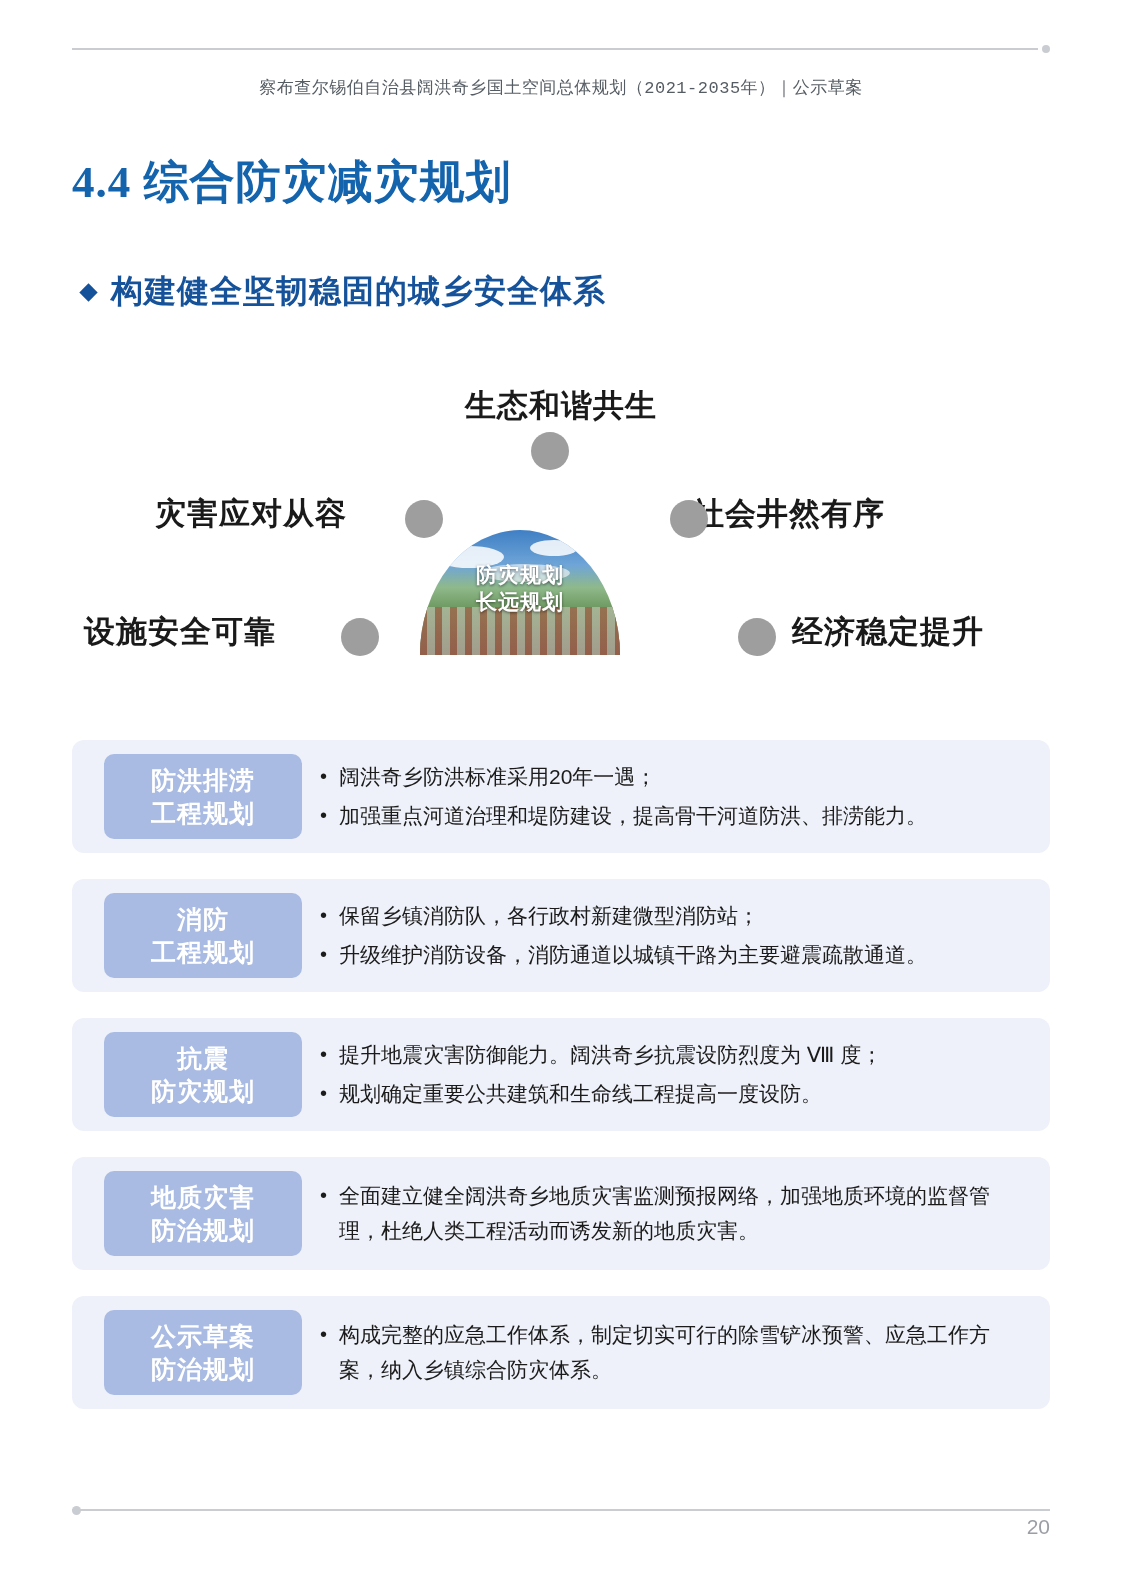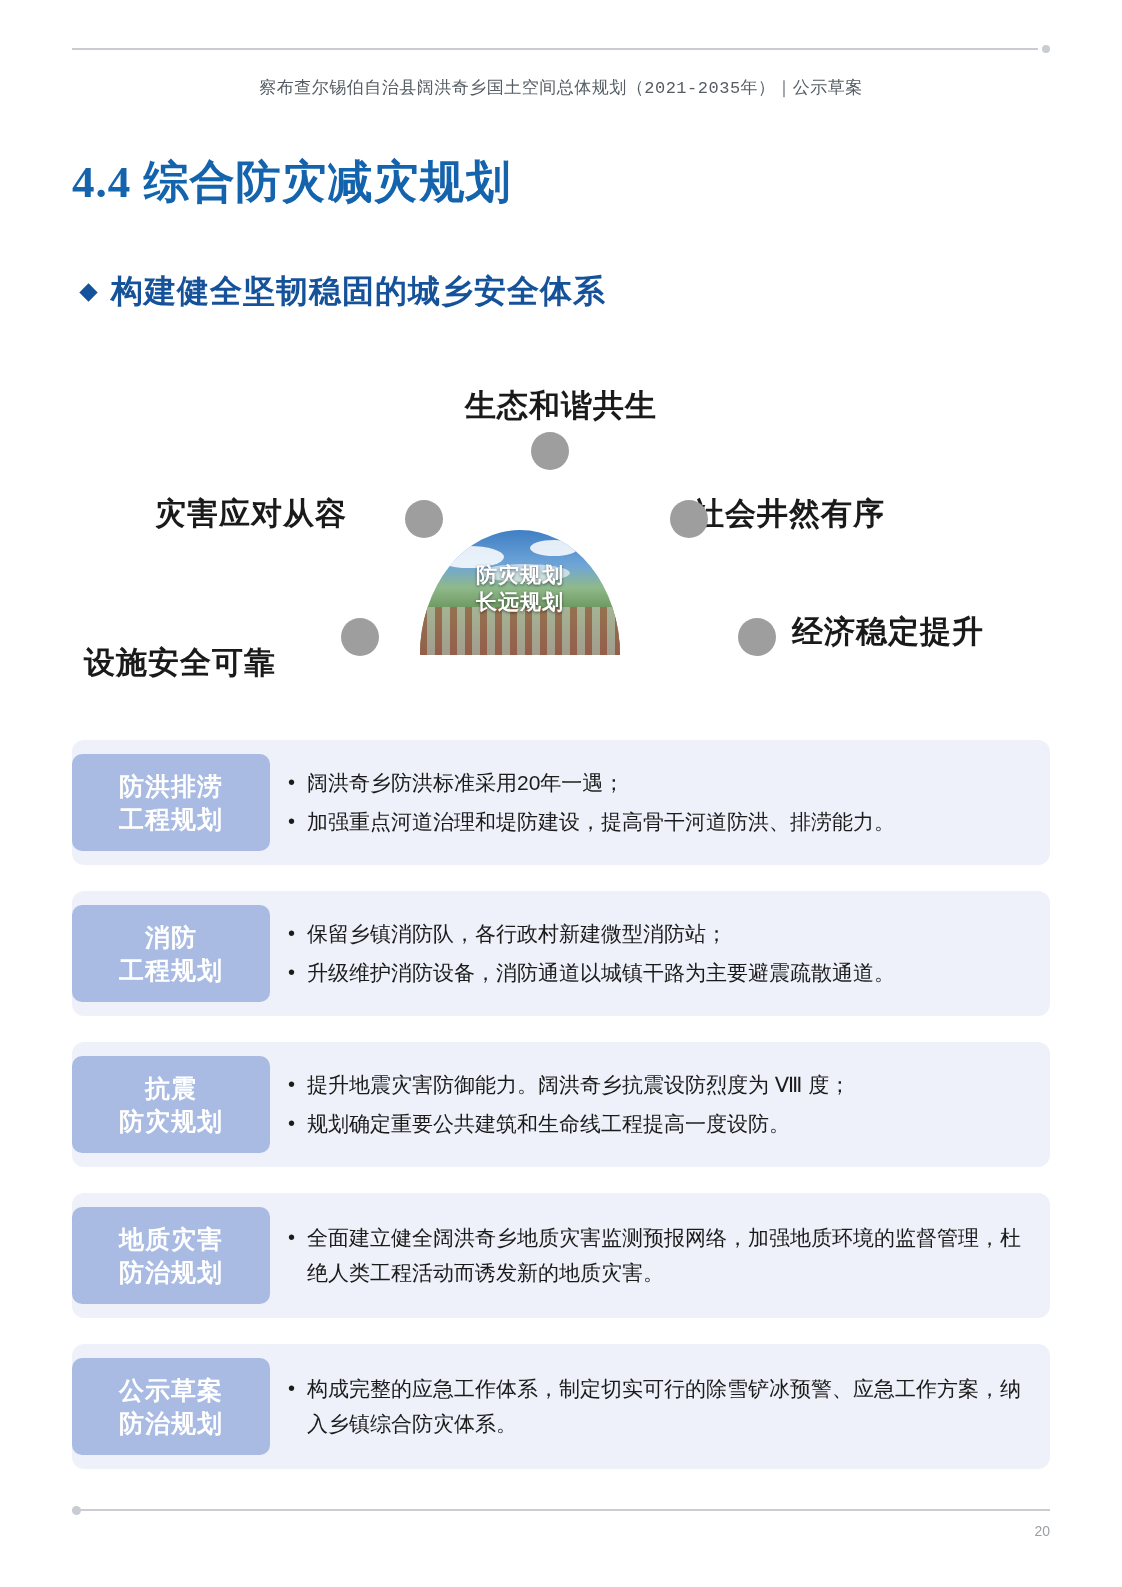--- a/index.html
+++ b/index.html
@@ -157,21 +157,21 @@
   .n-top-dot  { left: 531px; top: 57px; }
   .n-top-text { left: 0; width: 1122px; text-align: center; top: 10px; }
   
   .n-ul-dot   { left: 405px; top: 125px; }
   .n-ul-text  { left: 155px; top: 118px; }
   
   .n-ur-dot   { left: 670px; top: 125px; }
   .n-ur-text  { left: 693px; top: 118px; }
   
   .n-ll-dot   { left: 341px; top: 243px; }
-  .n-ll-text  { left: 84px; top: 236px; margin-top: 31px; }
+  .n-ll-text  { left: 84px; top: 236px; }
   
   .n-lr-dot   { left: 738px; top: 243px; }
   .n-lr-text  { left: 792px; top: 236px; }
 
   
   .rows {
     position: absolute;
     top: 740px;
     left: 72px;
     width: 978px;
@@ -182,30 +182,30 @@
     border-radius: 12px;
     margin-bottom: 26px;
     min-height: 92px;
     display: flex;
     align-items: center;
     padding: 14px 0;
     box-sizing: border-box;
   }
   .row-tag {
     flex: 0 0 190px;
-    margin-left: 0;
+    margin-left: 32px;
     margin-right: 18px;
     background: #a9bbe3;
     border-radius: 10px;
     color: #ffffff;
     font-size: 25px;
     font-weight: bold;
     text-align: center;
     line-height: 1.3;
-    padding: 16px 4px;
+    padding: 10px 4px;
     letter-spacing: 1px;
     align-self: stretch;
     display: flex;
     flex-direction: column;
     justify-content: center;
   }
   .row-body {
     flex: 1 1 auto;
     padding-right: 24px;
   }
@@ -240,21 +240,21 @@
     left: 72px;
     width: 9px;
     height: 9px;
     border-radius: 50%;
     background: #c9ccd1;
   }
   .page-no {
     position: absolute;
     bottom: 48px;
     right: 72px;
-    font-size: 14px;
+    font-size: 21px;
     color: #9b9fa5;
   }
 </style>
 </head>
 <body>
 
 <div class="header">
   <div class="header-rule"></div>
   <div class="header-dot"></div>
   <div class="header-title">察布查尔锡伯自治县阔洪奇乡国土空间总体规划（2021-2035年）｜公示草案</div>

